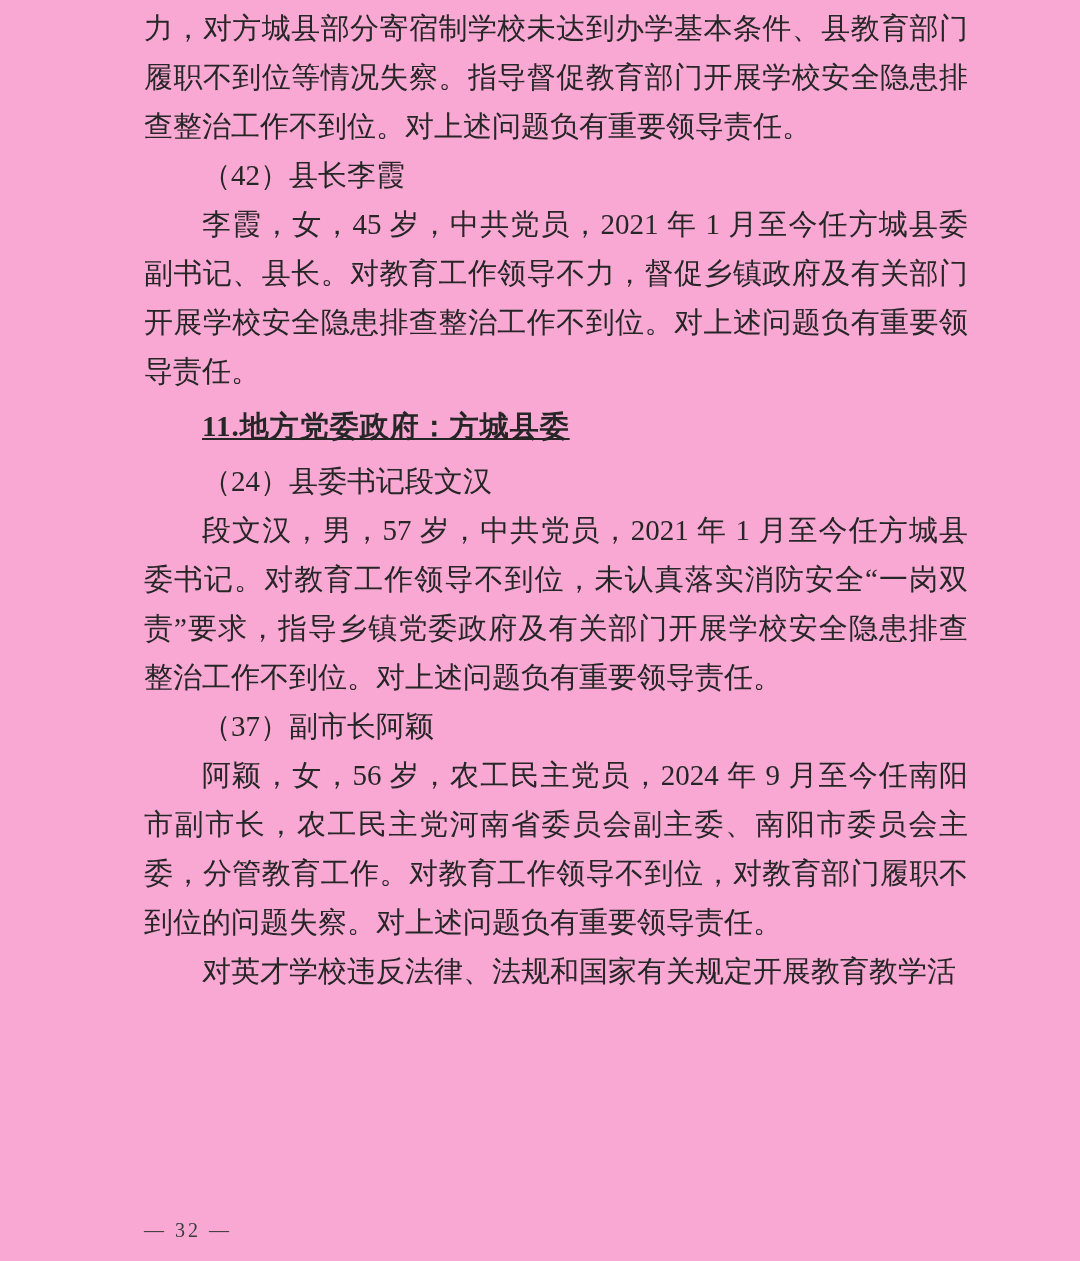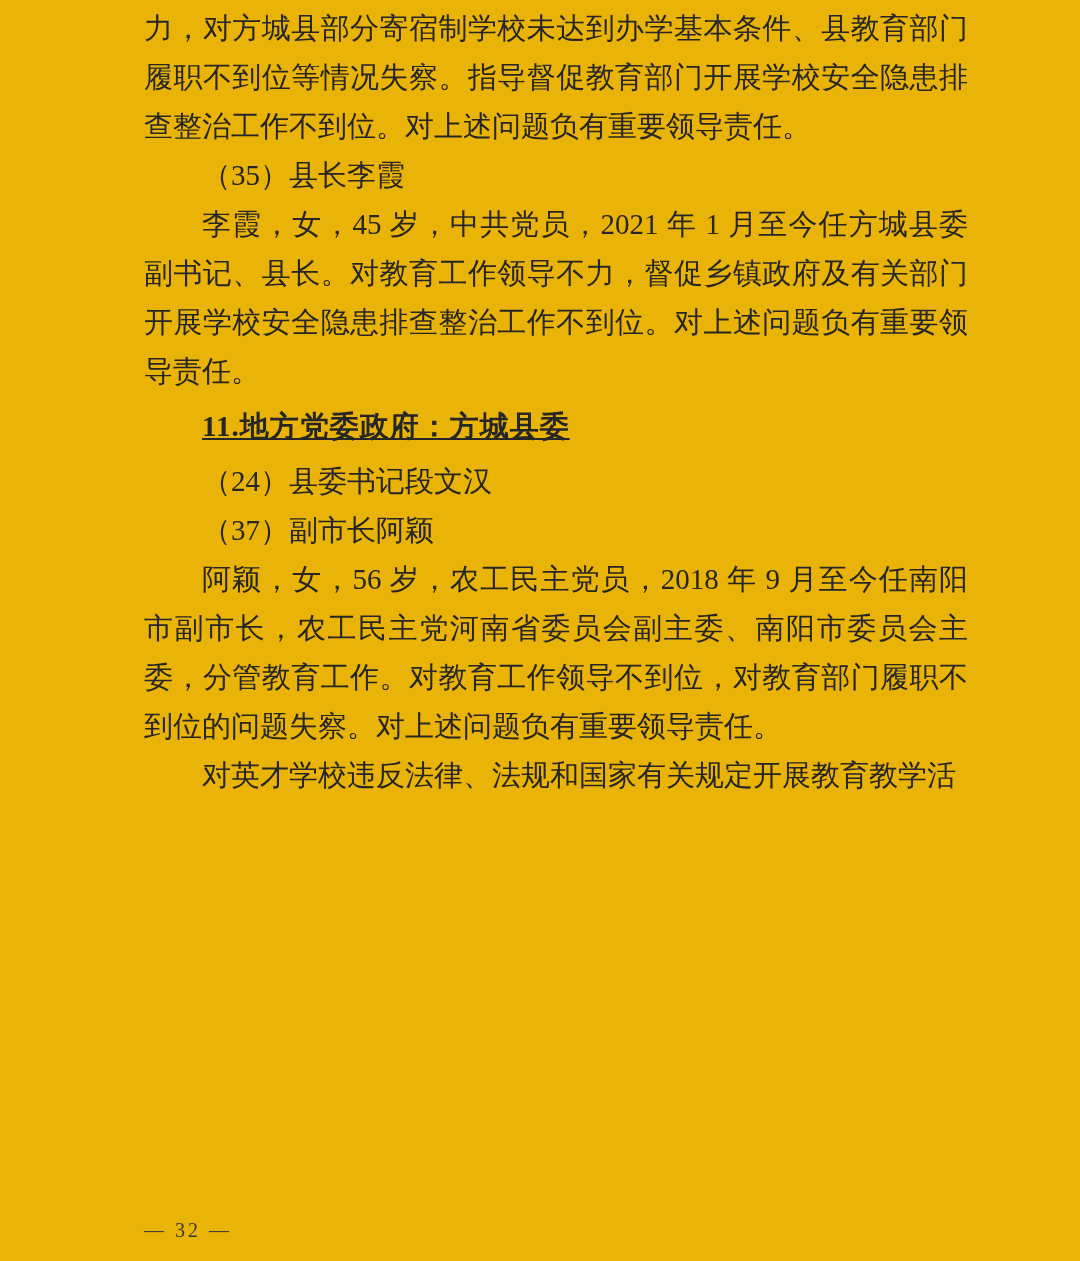--- a/index.html
+++ b/index.html
@@ -4,21 +4,21 @@
 <style>
   html, body {
     margin: 0;
     padding: 0;
     background: #ffffff;
   }
   .page {
     position: relative;
     width: 1080px;
     height: 1261px;
-    background: #eab308;
+    background: #f9a8d4;
     overflow: hidden;
     font-family: "Liberation Serif", "DejaVu Serif", serif;
     color: #262626;
   }
   .doc {
     position: absolute;
     left: 144px;
     top: 4px;
     width: 824px;
     font-size: 29px;
@@ -63,24 +63,25 @@
     letter-spacing: 3px;
   }
 </style>
 </head>
 <body>
 
 <div class="page">
 
   <div class="doc">
     <p class="p-continuation">力，对方城县部分寄宿制学校未达到办学基本条件、县教育部门履职不到位等情况失察。指导督促教育部门开展学校安全隐患排查整治工作不到位。对上述问题负有重要领导责任。</p>
-    <p class="p-indent">（35）县长李霞</p>
+    <p class="p-indent">（42）县长李霞</p>
     <p class="p-indent">李霞，女，45 岁，中共党员，2021 年 1 月至今任方城县委副书记、县长。对教育工作领导不力，督促乡镇政府及有关部门开展学校安全隐患排查整治工作不到位。对上述问题负有重要领导责任。</p>
     <p class="p-heading-num">11.地方党委政府：方城县委</p>
     <p class="p-indent">（24）县委书记段文汉</p>
+    <p class="p-indent">段文汉，男，57 岁，中共党员，2021 年 1 月至今任方城县委书记。对教育工作领导不到位，未认真落实消防安全“一岗双责”要求，指导乡镇党委政府及有关部门开展学校安全隐患排查整治工作不到位。对上述问题负有重要领导责任。</p>
     <p class="p-indent">（37）副市长阿颖</p>
-    <p class="p-indent">阿颖，女，56 岁，农工民主党员，2018 年 9 月至今任南阳市副市长，农工民主党河南省委员会副主委、南阳市委员会主委，分管教育工作。对教育工作领导不到位，对教育部门履职不到位的问题失察。对上述问题负有重要领导责任。</p>
+    <p class="p-indent">阿颖，女，56 岁，农工民主党员，2024 年 9 月至今任南阳市副市长，农工民主党河南省委员会副主委、南阳市委员会主委，分管教育工作。对教育工作领导不到位，对教育部门履职不到位的问题失察。对上述问题负有重要领导责任。</p>
     <p class="p-indent">对英才学校违反法律、法规和国家有关规定开展教育教学活</p>
   </div>
 
   <div class="footer">— 32 —</div>
 
 </div>
 
 </body></html>

